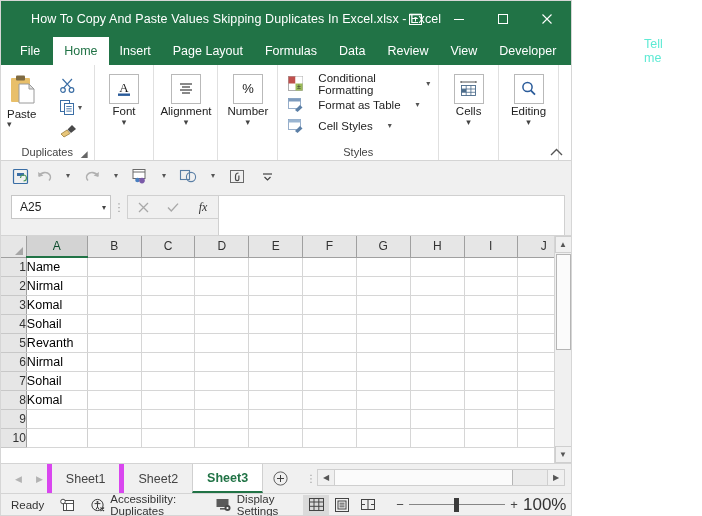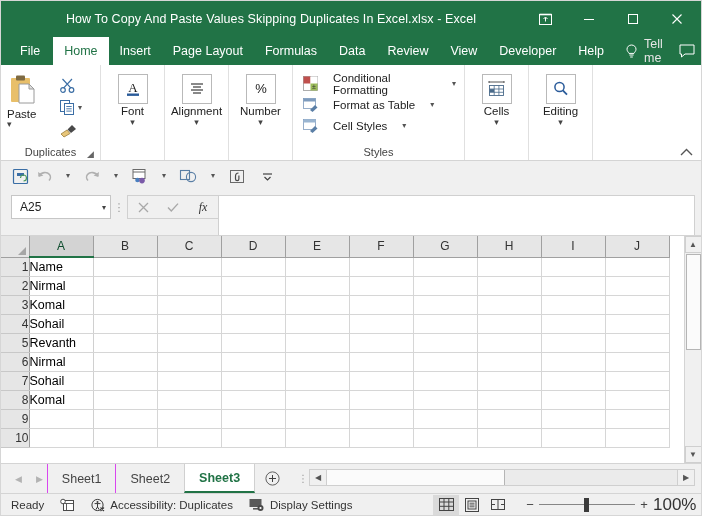--- a/index.html
+++ b/index.html
@@ -3,21 +3,21 @@
 <meta charset="utf-8">
 <style>
   * { box-sizing: border-box; margin: 0; padding: 0; }
   html, body {
     width: 702px; height: 516px;
     font-family: "Liberation Sans", sans-serif;
     overflow: hidden;
     background: #fff;
   }
   #app {
-    width: 702px; height: 516px;
+    width: 572px; height: 516px;
     position: relative;
     display: flex; flex-direction: column;
     background: #f0f0f0;
     border: 1px solid #d6d6d6;
   }
 
   
   .titlebar {
     height: 36px; flex: 0 0 36px;
     background: #217346;
@@ -55,21 +55,21 @@
     padding: 0 11px;
     color: #ffffff; font-size: 12.5px;
     white-space: nowrap;
   }
   .tab.active {
     background: #ffffff; color: #217346;
   }
   .tab.filetab { padding: 0 13px; }
   .tellme-wrap {
     display: flex; align-items: center; gap: 6px;
-    padding: 0 8px 0 10px; color: #e5e5e5; font-size: 12.5px;
+    padding: 0 8px 0 10px; color: #5eead4; font-size: 12.5px;
   }
   .comments-btn {
     margin-left: auto; display: flex; align-items: center;
     padding: 0 12px 0 8px; color: #fff;
   }
 
   
   .ribbon {
     flex: 0 0 96px; height: 96px;
     background: #ffffff;
@@ -277,21 +277,21 @@
     display: flex; align-items: stretch;
     border-top: 1px solid #d4d4d4;
   }
   .navbtns { display: flex; align-items: center; padding: 0 4px 0 14px; gap: 14px; }
   .navarrow { font-size: 9px; color: #b3b3b3; }
   .sheettabs { display: flex; align-items: stretch; }
   .stab {
     display: flex; align-items: center;
     padding: 0 14px;
     font-size: 12.5px; color: #444;
-    border-left: 1px solid #d946ef;
+    border-left: 5px solid #d946ef;
   }
   .stab.active {
     background: #fff; color: #217346; font-weight: bold;
     border-left: 1px solid #d0d0d0; border-right: 1px solid #d0d0d0;
     border-bottom: 2px solid #217346;
     border-top: none;
   }
   .newsheet {
     display: flex; align-items: center; justify-content: center;
     width: 34px; color: #555; font-size: 14px;

